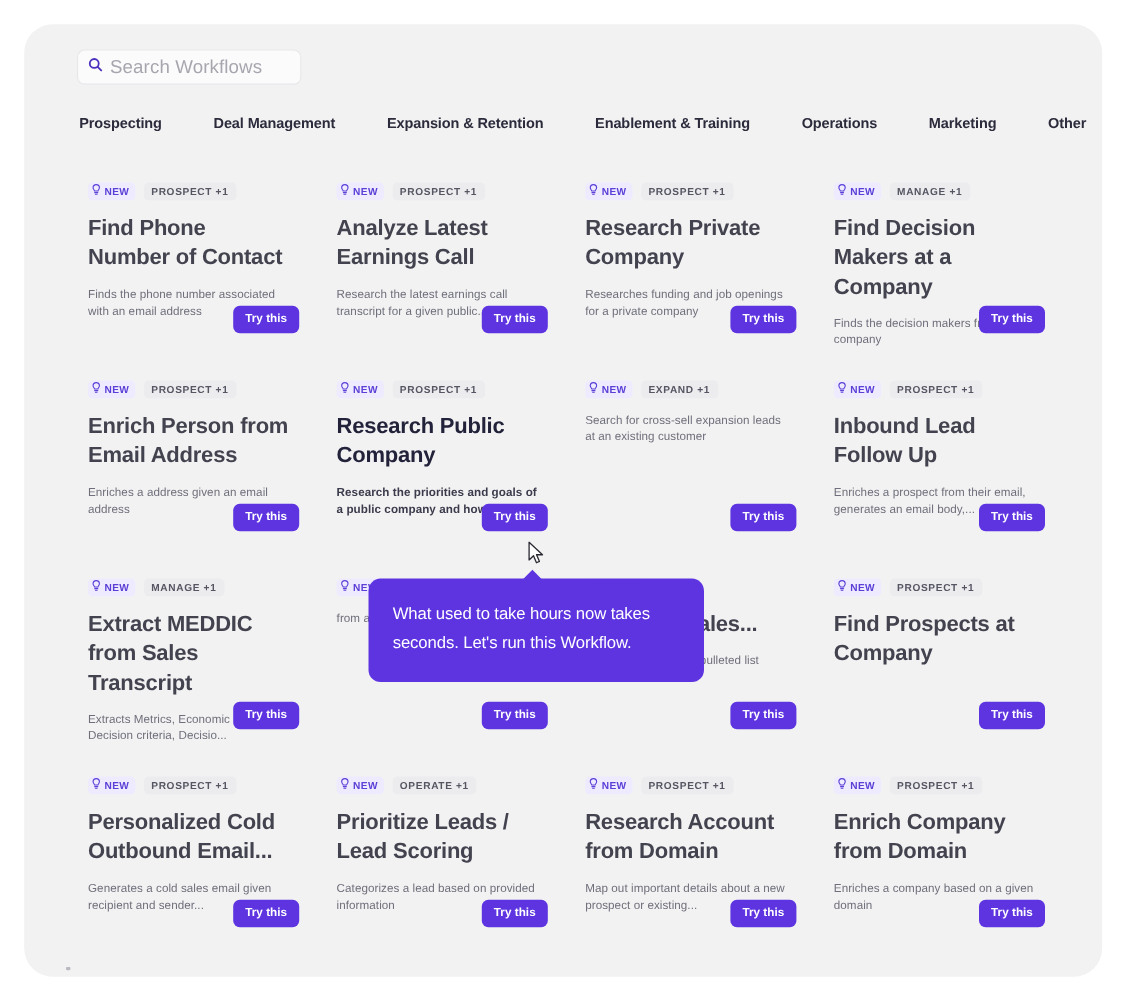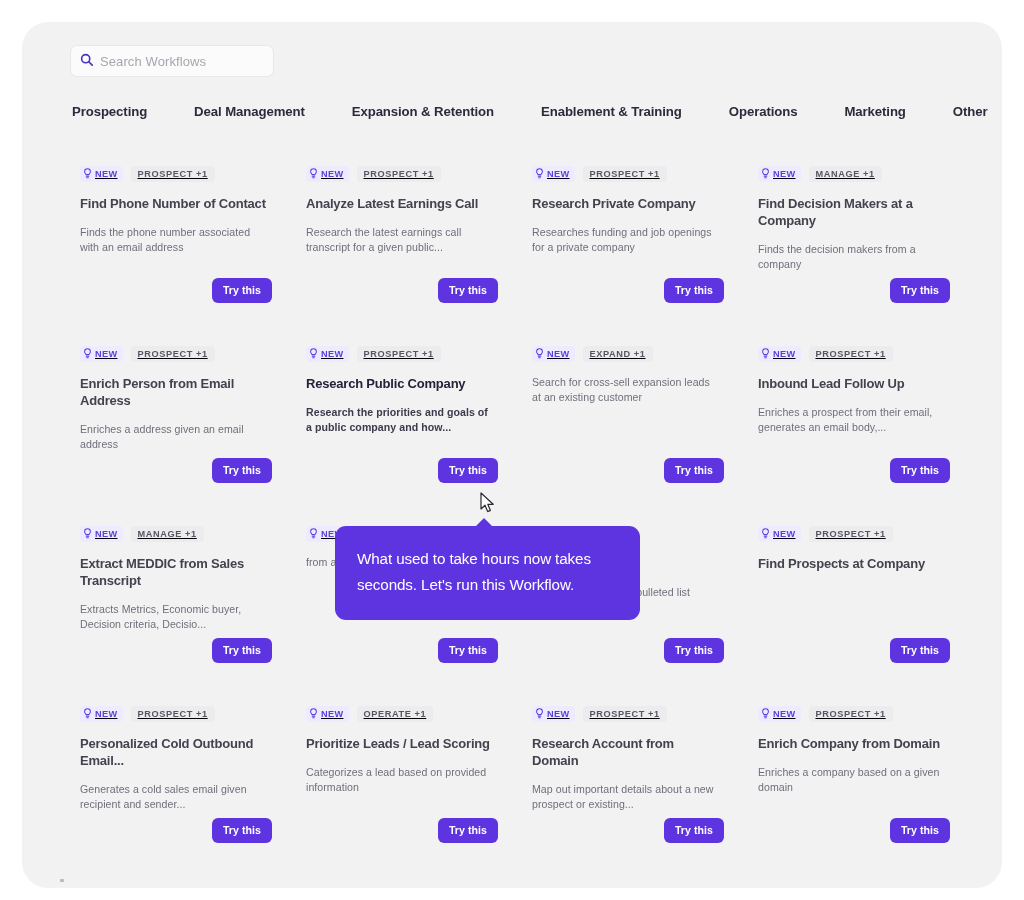--- a/index.html
+++ b/index.html
@@ -37,21 +37,21 @@
     align-items: center;
     padding: 0 9px;
     gap: 7px;
   }
   .search-icon { flex: 0 0 auto; display: block; }
   .search-input {
     border: none;
     outline: none;
     background: transparent;
     font-family: "Liberation Sans", sans-serif;
-    font-size: 13px;
+    font-size: 17px;
     color: #3a3a42;
     width: 100%;
     letter-spacing: .1px;
   }
   .search-input::placeholder { color: #a6a6ae; }
 
   
   .tabs {
     position: absolute;
     left: 50px;
@@ -87,21 +87,20 @@
   .card {
     position: relative;
     height: 180px;
     padding: 16px 22px 0 10px;
   }
   .card-badges {
     display: flex;
     align-items: flex-start;
     gap: 8px;
     height: 16px;
-    text-decoration: underline;
   }
   .badge-new {
     display: inline-flex;
     align-items: center;
     gap: 3px;
     background: #eeeaff;
     border-radius: 4px;
     padding: 2px 5px 2px 3px;
     height: 16px;
   }
@@ -118,21 +117,21 @@
     height: 16px;
     display: inline-flex;
     align-items: center;
     font-size: 9.2px;
     font-weight: bold;
     color: #565663;
     letter-spacing: .6px;
   }
   .card-title {
     margin-top: 13px;
-    font-size: 13px;
+    font-size: 20px;
     font-weight: bold;
     color: #43434f;
     line-height: 1.32;
     letter-spacing: -0.2px;
     max-width: 186px;
   }
   .card-desc {
     margin-top: 13px;
     font-size: 10.6px;
     color: #6f6f7b;

